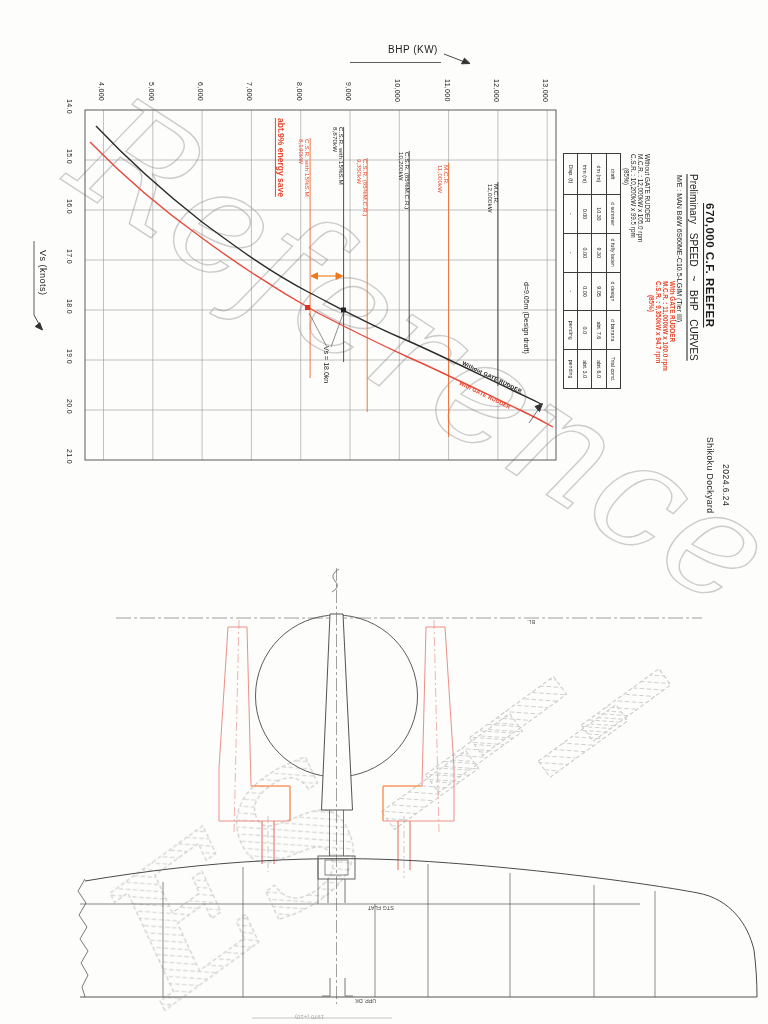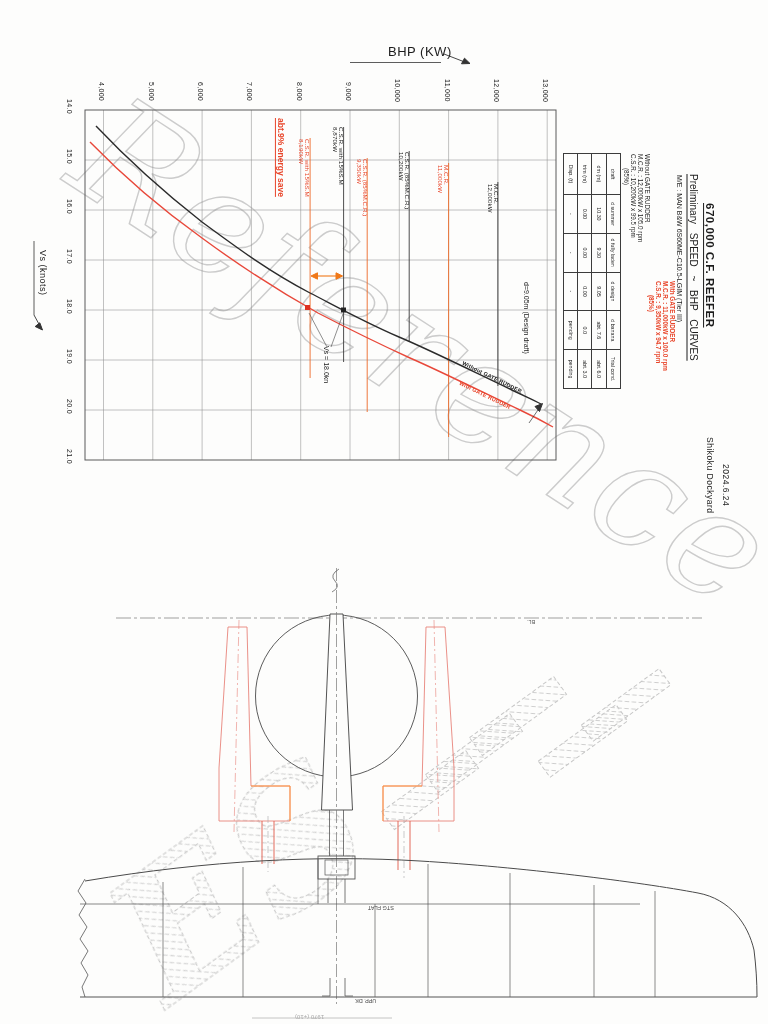--- a/index.html
+++ b/index.html
@@ -161,21 +161,21 @@
         <line x1="510" y1="873" x2="510" y2="997"></line>
       <line x1="594" y1="885" x2="594" y2="997"></line>
         <line x1="655" y1="891" x2="655" y2="997"></line>
     </g>
     <path d="M330,978 L330,996 L322,996"></path>
       <path d="M345,978 L345,996 L353,996"></path>
     <line x1="252" y1="1018" x2="392" y2="1018" stroke="#b5b5b5" stroke-width="0.8"></line>
   </g>
 </svg>
 
-<div class="abs" style="left:388px;top:44px;font-size:13px;letter-spacing:.5px">BHP (KW)</div>
+<div class="abs" style="left:388px;top:44px;font-size:10px;letter-spacing:.5px">BHP (KW)</div>
 <div class="vt" style="left:38px;top:250px;font-size:9px;letter-spacing:.5px">Vs (knots)</div>
 
 <div class="vt tick" style="left:98px;top:82px">4,000</div>
 <div class="vt tick" style="left:148px;top:82px">5,000</div>
 <div class="vt tick" style="left:197px;top:82px">6,000</div>
 <div class="vt tick" style="left:246px;top:82px">7,000</div>
 <div class="vt tick" style="left:296px;top:82px">8,000</div>
 <div class="vt tick" style="left:345px;top:82px">9,000</div>
 <div class="vt tick" style="left:394px;top:79px">10,000</div>
 <div class="vt tick" style="left:444px;top:79px">11,000</div>

